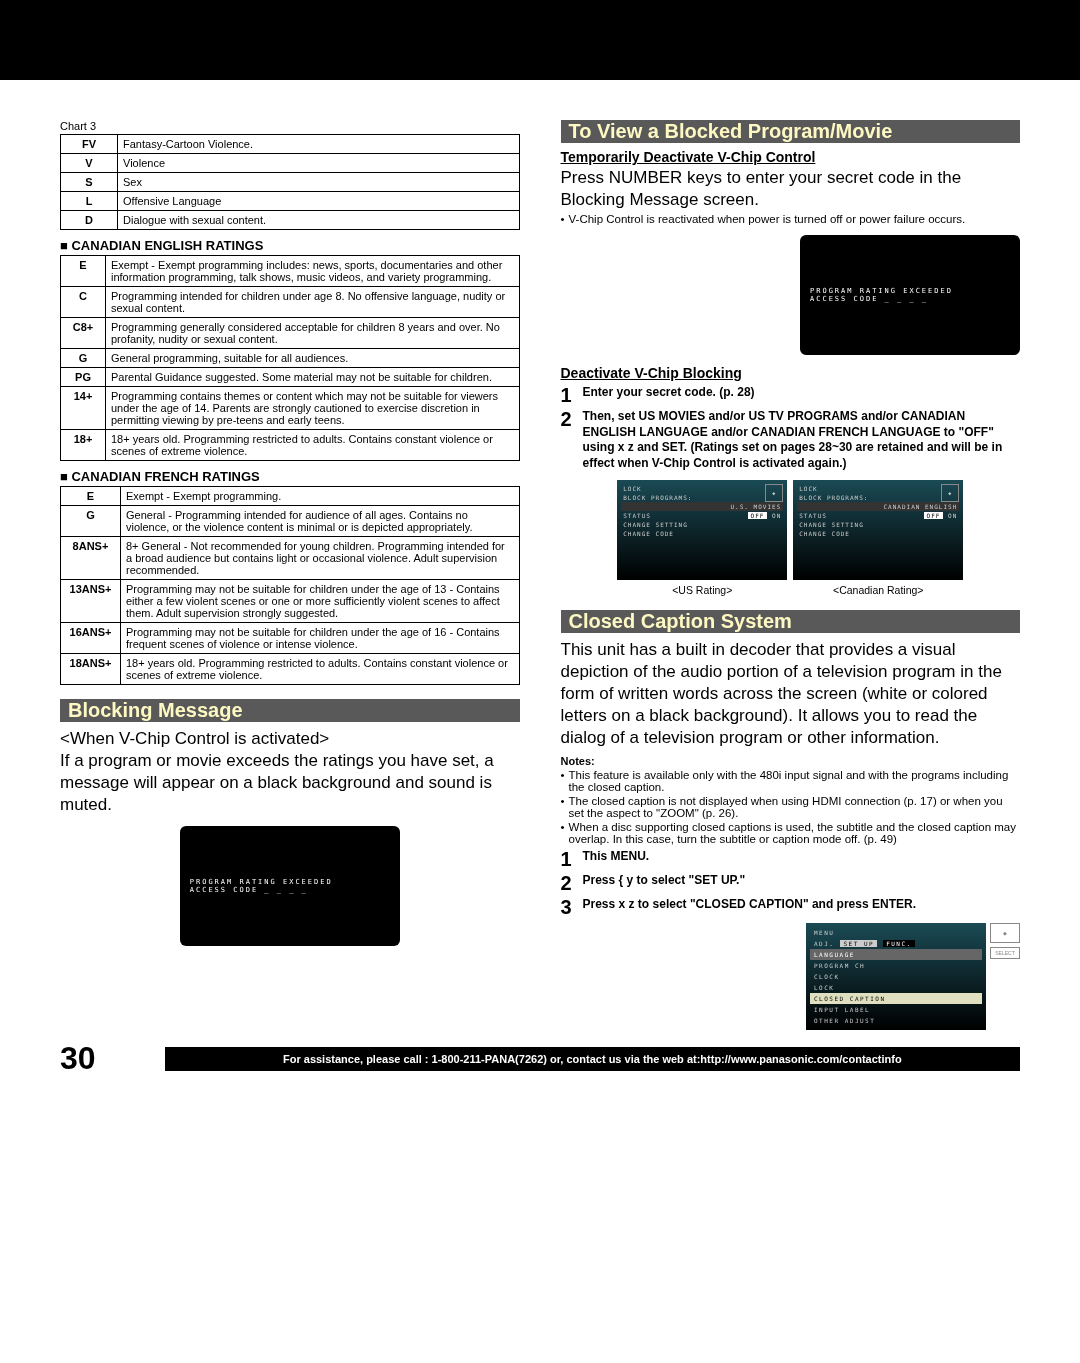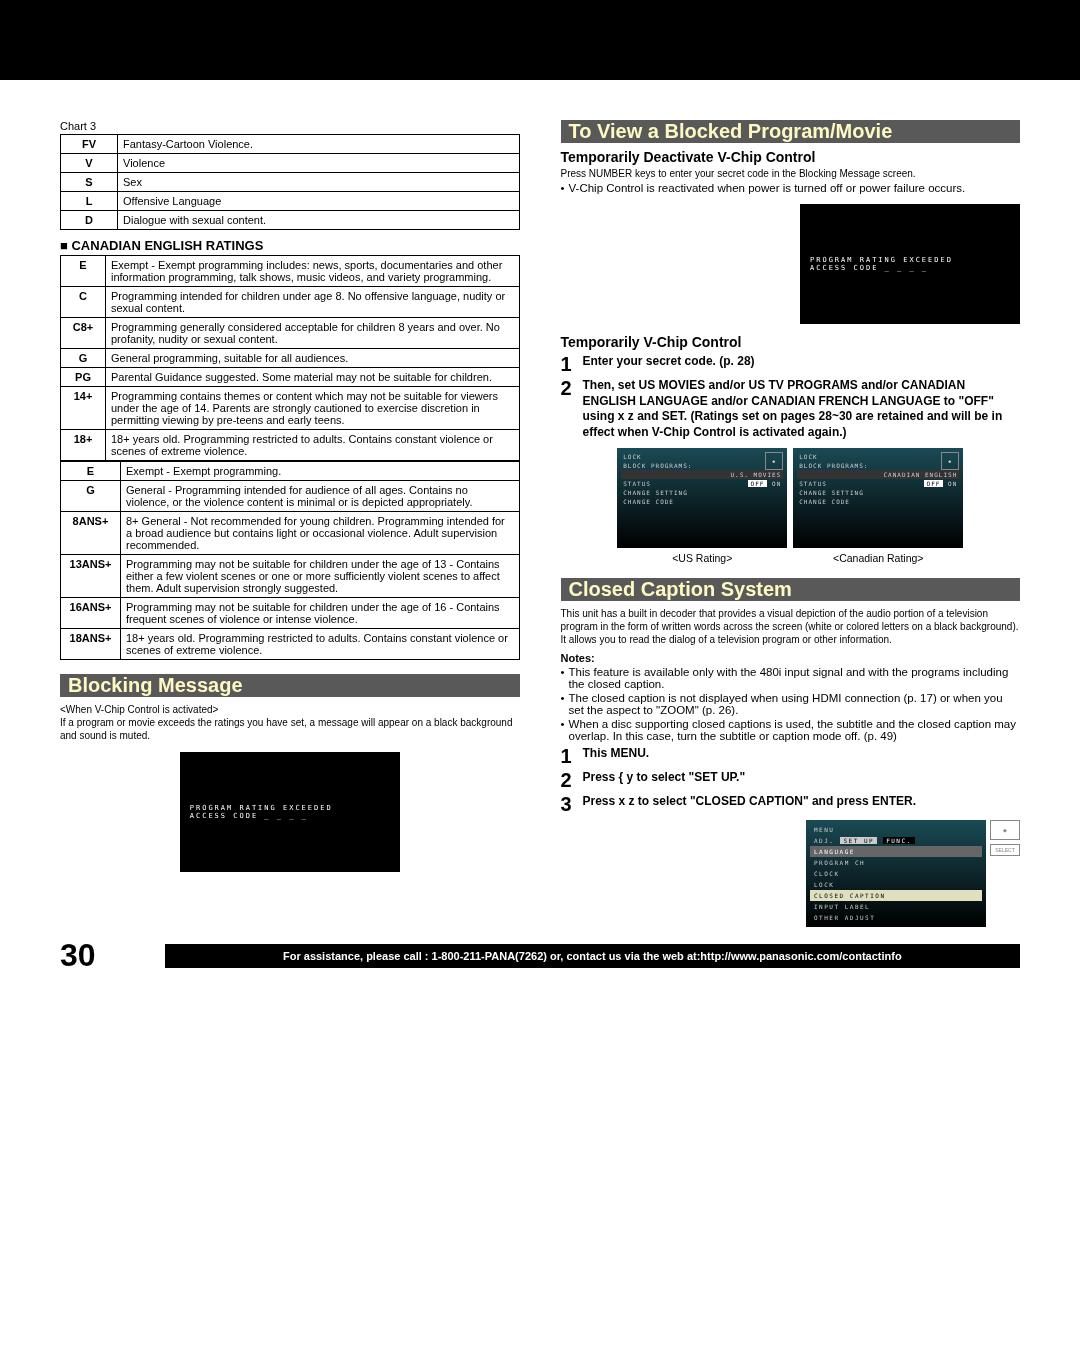--- a/index.html
+++ b/index.html
@@ -9,28 +9,28 @@
   .col { flex: 1; min-width: 0; }
   .chart-label { font-size: 11px; margin-bottom: 2px; }
   table { border-collapse: collapse; width: 100%; font-size: 11px; }
   table td { border: 1px solid #000; padding: 3px 5px; vertical-align: top; }
   table td:first-child { text-align: center; font-weight: bold; white-space: nowrap; width: 45px; }
   .chart3 td:first-child { width: 57px; border-radius: 7px; }
   .french td:first-child { width: 60px; }
   .sect-heading { font-size: 13px; font-weight: bold; margin: 8px 0 2px 0; }
   .sect-heading::before { content: "■ "; }
   .band { background: #595959; color: #fef9c3; font-size: 20px; font-weight: bold; padding: 0 8px; margin: 14px 0 6px 0; }
-  .subhead { font-size: 14px; font-weight: bold; margin: 4px 0 2px 0; }
-  .body-text { font-size: 10px; line-height: 1.3; }
+  .subhead { font-size: 14px; font-weight: bold; margin: 4px 0 2px 0; text-decoration: underline; }
+  .body-text { font-size: 17px; line-height: 1.3; }
   .bullet { display: flex; font-size: 11.5px; margin-top: 2px; }
   .bullet .dot { margin-right: 4px; }
   .step { display: flex; align-items: flex-start; margin: 4px 0; }
   .step .num { font-size: 20px; font-weight: bold; width: 22px; flex-shrink: 0; line-height: 1; }
   .step .txt { font-size: 12px; font-weight: bold; line-height: 1.3; }
-  .osd { background: #000; color: #fff; font-family: monospace; font-size: 7px; letter-spacing: 2px; padding: 8px 10px; width: 220px; height: 120px; }
+  .osd { background: #000; color: #fff; font-family: monospace; font-size: 7px; letter-spacing: 2px; padding: 8px 10px; width: 220px; height: 120px; border-radius: 6px; }
   .osd-center { display: flex; align-items: center; }
   .osd-small { background: linear-gradient(#1a4a55, #000); width: 170px; height: 100px; font-size: 6px; letter-spacing: 1px; color: #ccc; padding: 4px; font-family: monospace; position: relative; }
   .osd-wrap { display: flex; gap: 6px; justify-content: center; margin-top: 8px; }
   .osd-label { text-align: center; font-size: 10.5px; margin-top: 4px; }
   .menu-osd { background: linear-gradient(#1a4a55, #000); width: 180px; font-size: 6px; letter-spacing: 1.5px; color: #ccc; padding: 4px; font-family: monospace; }
   .menu-row { padding: 2px 4px; }
   .menu-row.hi { background: #e0e0c0; color: #000; }
   .menu-row.sel { background: #666; color: #fff; }
   .footer { display: flex; align-items: center; padding: 0 60px 30px 60px; }
   .pagenum { font-size: 32px; font-weight: bold; margin-right: 21px; }
@@ -101,20 +101,21 @@
             <td>14+</td>
             <td>Programming contains themes or content which may not be suitable for viewers under the age of 14. Parents are strongly cautioned to exercise discretion in permitting viewing by pre-teens and early teens.</td>
           </tr>
       <tr>
             <td>18+</td>
             <td>18+ years old. Programming restricted to adults. Contains constant violence or scenes of extreme violence.</td>
           </tr>
     </tbody>
       </table>
 
+    <div class="sect-heading">CANADIAN FRENCH RATINGS</div>
     <table class="french">
       <tbody>
           <tr>
             <td>E</td>
             <td>Exempt - Exempt programming.</td>
           </tr>
       <tr>
             <td>G</td>
             <td>General - Programming intended for audience of all ages. Contains no violence, or the violence content is minimal or is depicted appropriately.</td>
           </tr>
@@ -160,21 +161,21 @@
       </div>
     <div style="display:flex; justify-content:flex-end; margin:10px 0;">
       <div class="osd osd-center">
         <div>
           <div>PROGRAM RATING EXCEEDED</div>
           <div>ACCESS CODE _ _ _ _</div>
         </div>
       </div>
     </div>
 
-    <div class="subhead">Temporarily V-Chip Control</div>
+    <div class="subhead">Deactivate V-Chip Blocking</div>
     <div class="step">
         <div class="num">1</div>
         <div class="txt">Enter your secret code. (p. 28)</div>
       </div>
     <div class="step">
         <div class="num">2</div>
         <div class="txt">Then, set US MOVIES and/or US TV PROGRAMS and/or CANADIAN ENGLISH LANGUAGE and/or CANADIAN FRENCH LANGUAGE to "OFF" using x z and SET. (Ratings set on pages 28~30 are retained and will be in effect when V-Chip Control is activated again.)</div>
       </div>
 
     <div class="osd-wrap">

